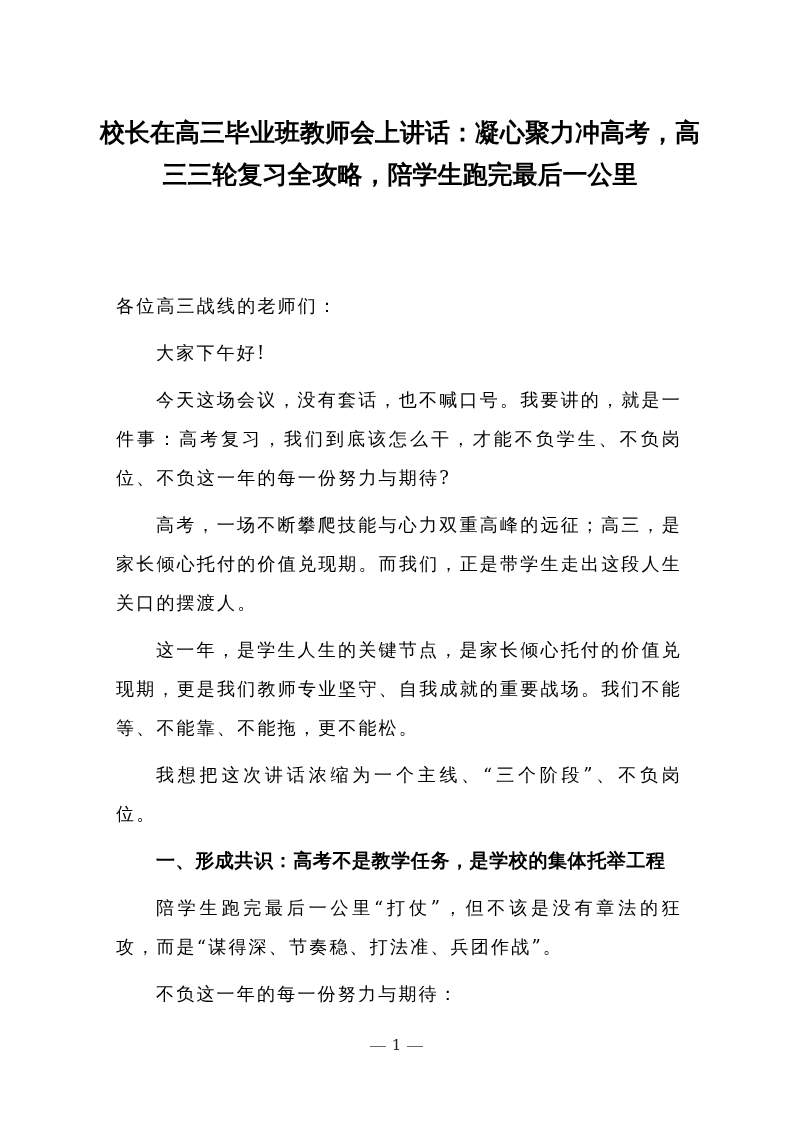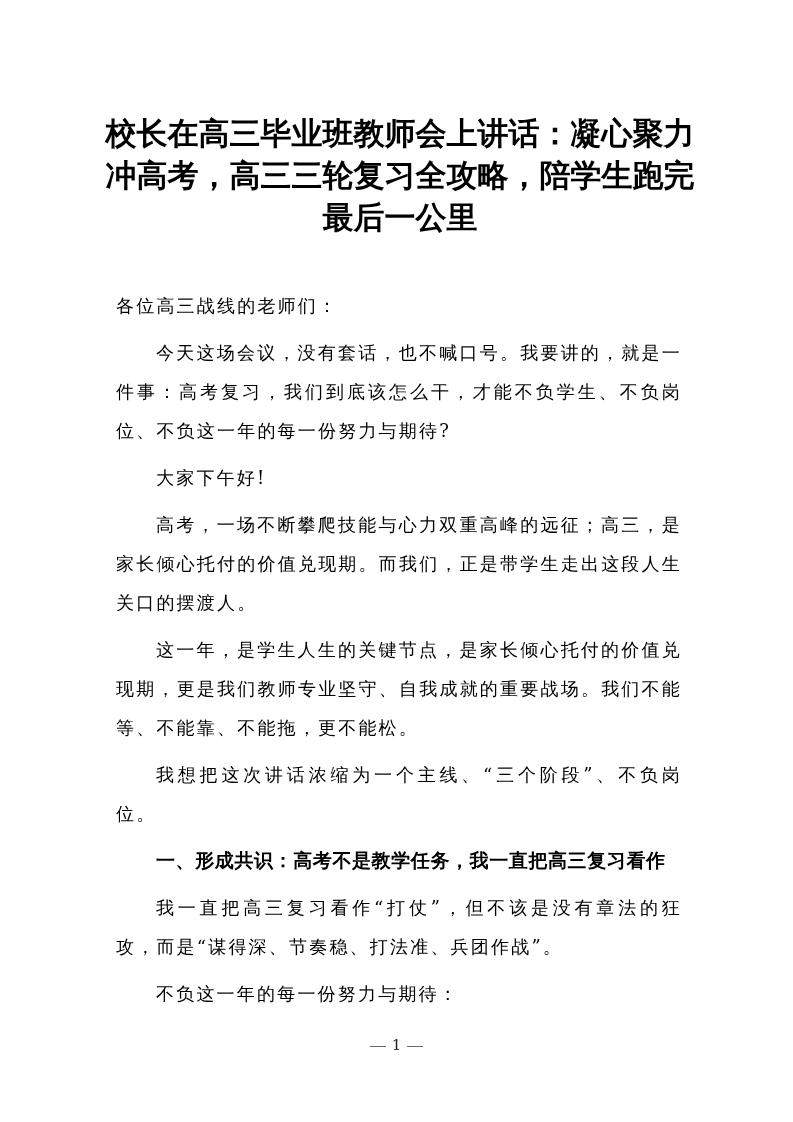--- a/index.html
+++ b/index.html
@@ -1,36 +1,36 @@
 <!DOCTYPE html>
 <html><head>
 <meta charset="utf-8">
 <style>
   html, body { margin: 0; padding: 0; background: #ffffff; }
   body { width: 793px; height: 1122px; position: relative; overflow: hidden; font-family: "DejaVu Serif", serif; color: #000; }
-  .title { position: absolute; left: 100px; top: 112px; width: 600px; text-align: center; font-family: "DejaVu Sans", sans-serif; font-weight: bold; font-size: 31px; line-height: 42px; letter-spacing: 0px; }
+  .title { position: absolute; left: 100px; top: 112px; width: 600px; text-align: center; font-family: "DejaVu Sans", sans-serif; font-weight: bold; font-size: 25px; line-height: 42px; letter-spacing: 0px; }
   .body { position: absolute; left: 108px; top: 278px; width: 582px; font-size: 18px; line-height: 39px; }
   .p { margin: 8px; text-align: justify; text-align-last: left; letter-spacing: 2.2px; }
   .indent { text-indent: 40px; }
   .h { font-family: "DejaVu Sans", sans-serif; font-weight: bold; font-size: 19px; letter-spacing: 0.6px; }
   .footer { position: absolute; left: 0; width: 793px; top: 1036px; text-align: center; font-size: 15px; color: #222; }
   .dash { display: inline-block; width: 16px; height: 1px; background: #666; vertical-align: middle; margin: 0 6px; }
 </style>
 </head>
 <body>
 
 <div class="title">校长在高三毕业班教师会上讲话：凝心聚力冲高考，高三三轮复习全攻略，陪学生跑完最后一公里</div>
 
 <div class="body">
   <p class="p">各位高三战线的老师们：</p>
+  <p class="p indent">大家下午好!</p>
   <p class="p indent">今天这场会议，没有套话，也不喊口号。我要讲的，就是一件事：高考复习，我们到底该怎么干，才能不负学生、不负岗位、不负这一年的每一份努力与期待?</p>
-  <p class="p indent">大家下午好!</p>
   <p class="p indent">高考，一场不断攀爬技能与心力双重高峰的远征；高三，是家长倾心托付的价值兑现期。而我们，正是带学生走出这段人生关口的摆渡人。</p>
   <p class="p indent">这一年，是学生人生的关键节点，是家长倾心托付的价值兑现期，更是我们教师专业坚守、自我成就的重要战场。我们不能等、不能靠、不能拖，更不能松。</p>
   <p class="p indent">我想把这次讲话浓缩为一个主线、“三个阶段”、不负岗位。</p>
-  <p class="p indent h">一、形成共识：高考不是教学任务，我一直把高三复习看作</p>
-  <p class="p indent">我一直把高三复习看作“打仗”，但不该是没有章法的狂攻，而是“谋得深、节奏稳、打法准、兵团作战”。</p>
+  <p class="p indent h">一、形成共识：高考不是教学任务，是学校的集体托举工程</p>
+  <p class="p indent">陪学生跑完最后一公里“打仗”，但不该是没有章法的狂攻，而是“谋得深、节奏稳、打法准、兵团作战”。</p>
   <p class="p indent">不负这一年的每一份努力与期待：</p>
 </div>
 
 <div class="footer">
   <span class="dash"></span><span>1</span><span class="dash"></span>
 </div>
 
 </body></html>

